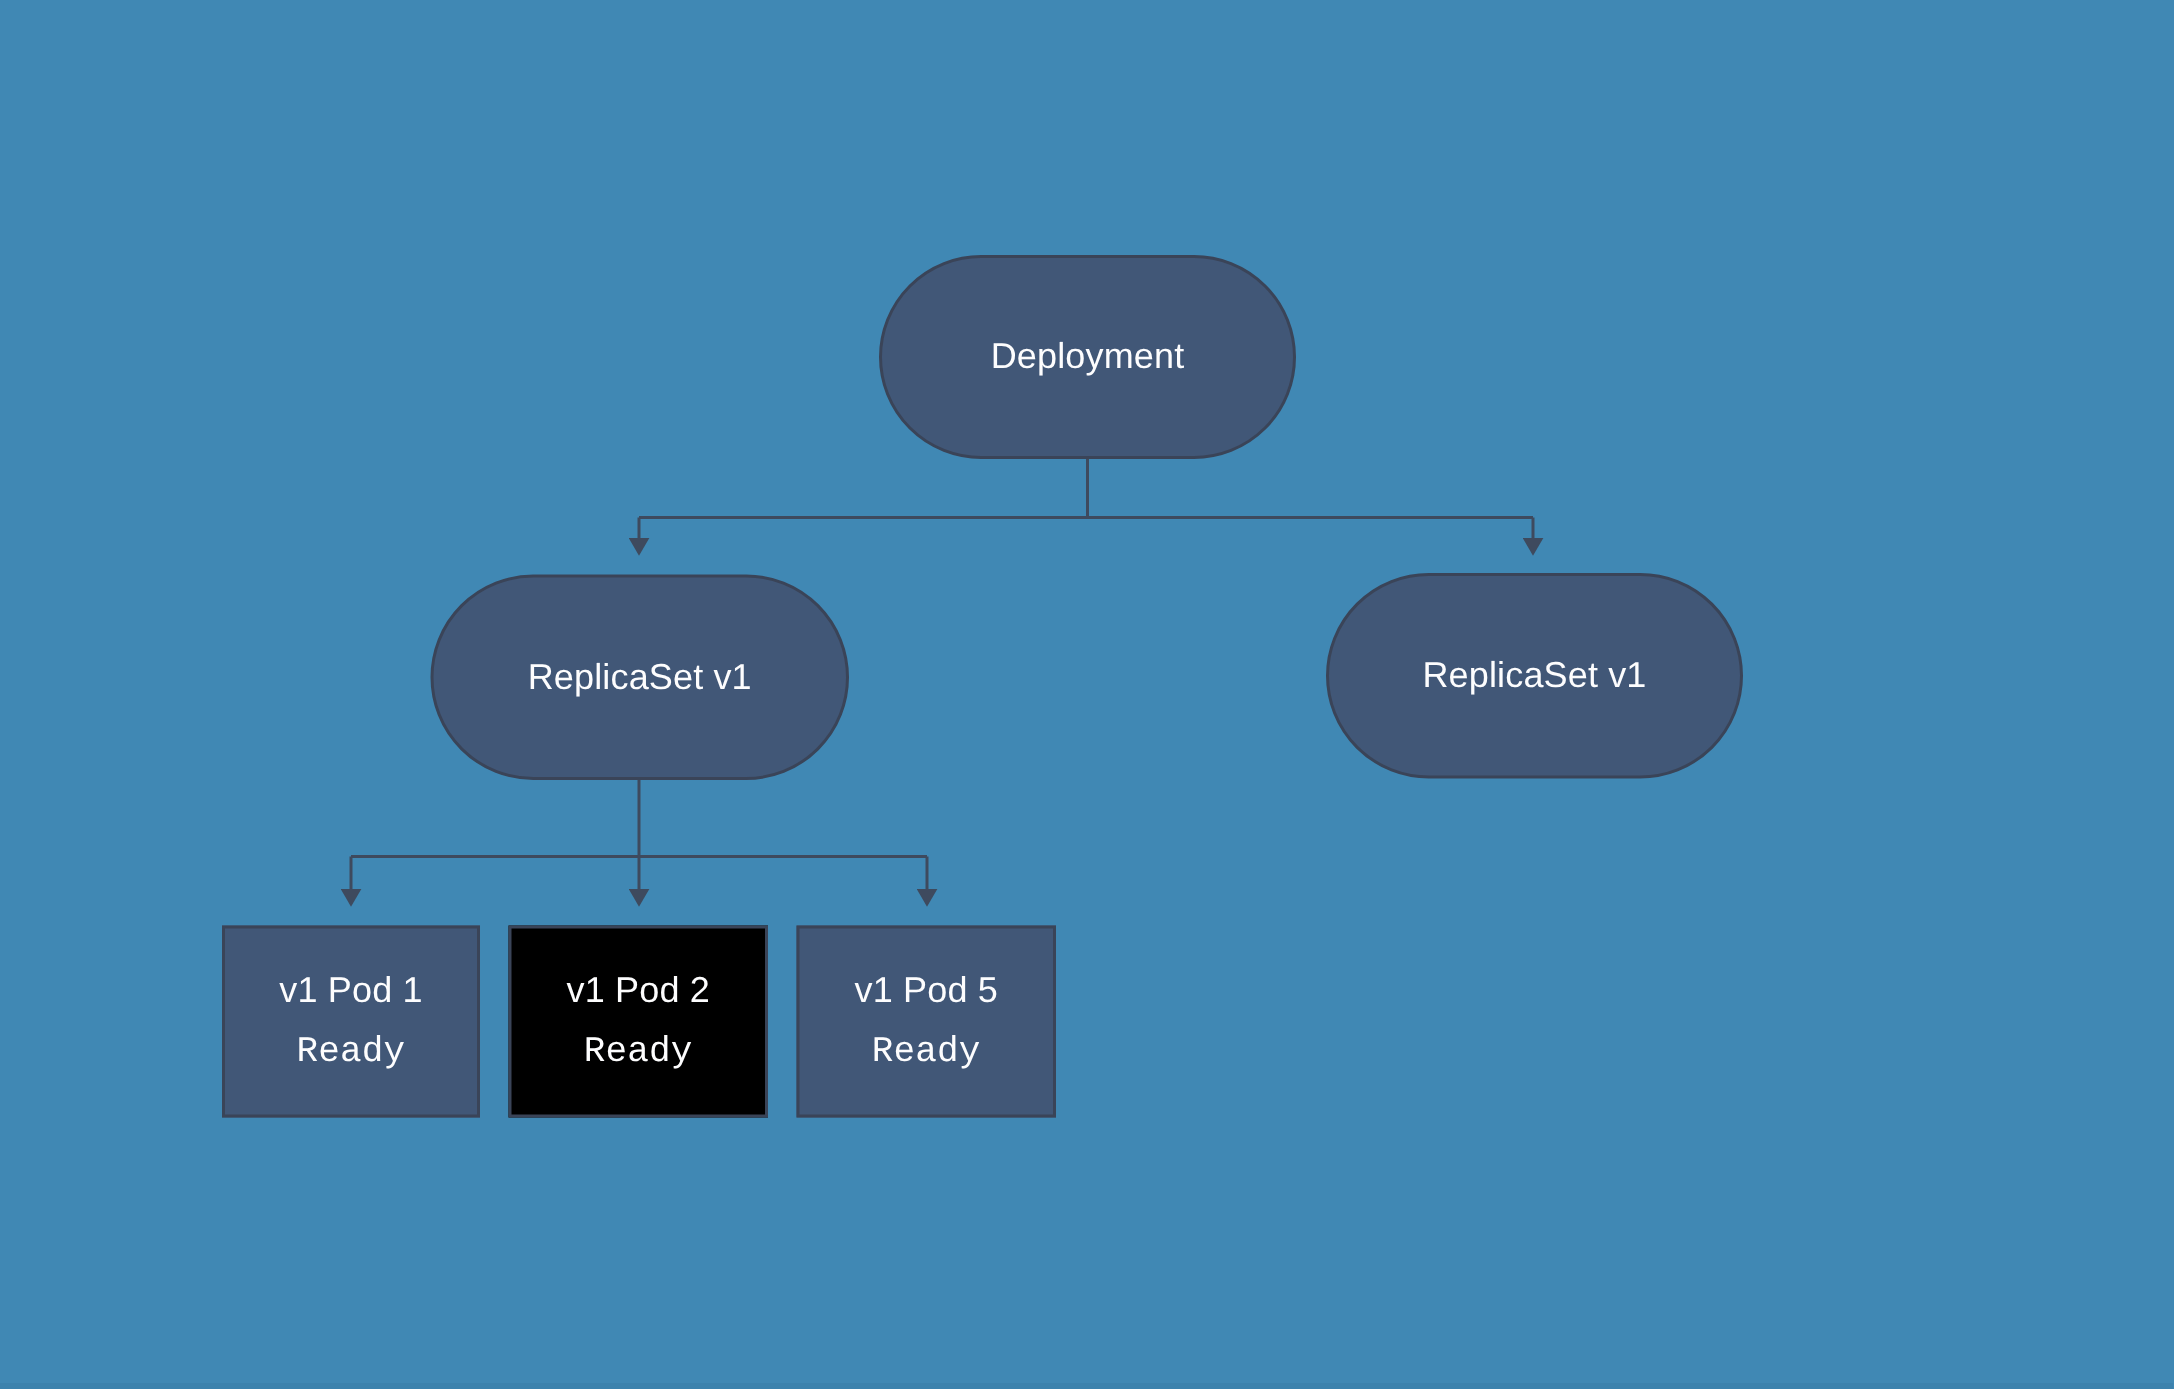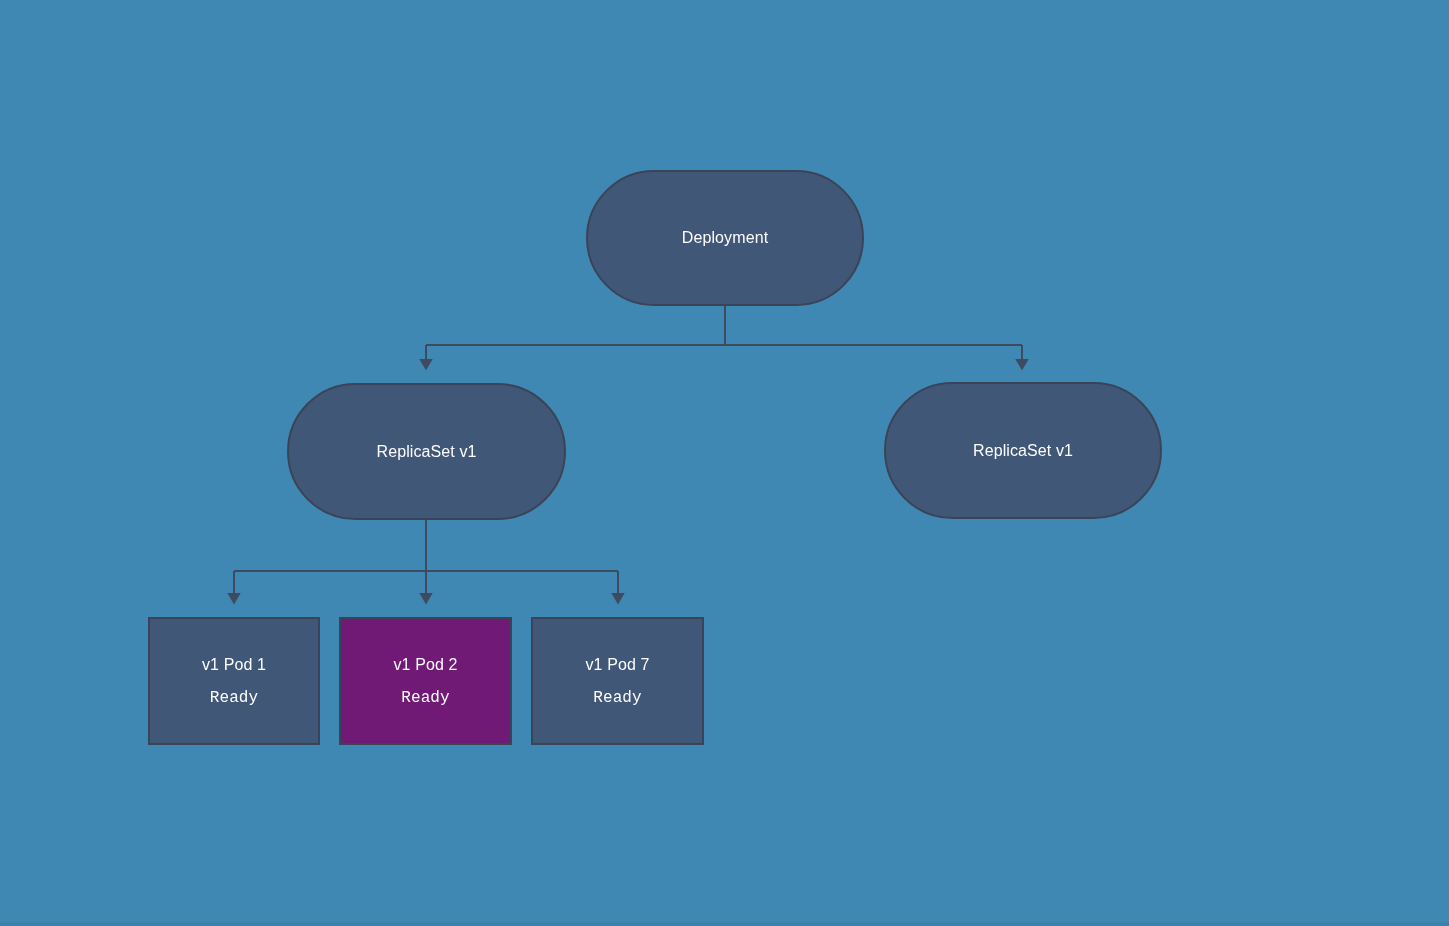--- a/index.html
+++ b/index.html
@@ -28,21 +28,21 @@
   .node {
     position: absolute;
     box-sizing: border-box;
     background: #415777;
     border: 2px solid #3a4458;
     display: flex;
     flex-direction: column;
     align-items: center;
     justify-content: center;
     color: #fdfdfe;
-    font-size: 16px;
+    font-size: 24px;
     line-height: 1.0;
     text-align: center;
     letter-spacing: 0.1px;
   }
   .node.pill {
     border-radius: 70px;
   }
   .node.rect {
     border-radius: 0px;
   }
@@ -93,24 +93,24 @@
 
   <div class="node pill" id="node-replicaset-right" style="left: 884px; top: 382px; width: 278px; height: 137px; background: rgb(65, 87, 119); border-color: rgb(58, 68, 88); color: rgb(253, 253, 254);">
     <span class="line1">ReplicaSet v1</span>
   </div>
 
   <div class="node rect" id="node-pod1" style="left: 148px; top: 617px; width: 172px; height: 128px; background: rgb(65, 87, 119); border-color: rgb(58, 68, 88); color: rgb(253, 253, 254);">
     <span class="line1">v1 Pod 1</span>
     <span class="line2">Ready</span>
   </div>
 
-  <div class="node rect" id="node-pod2" style="left: 339px; top: 617px; width: 173px; height: 128px; background: #701a75; border-color: rgb(58, 68, 88); color: rgb(253, 253, 254);">
+  <div class="node rect" id="node-pod2" style="left: 339px; top: 617px; width: 173px; height: 128px; background: #000000; border-color: rgb(58, 68, 88); color: rgb(253, 253, 254);">
     <span class="line1">v1 Pod 2</span>
     <span class="line2">Ready</span>
   </div>
 
   <div class="node rect" id="node-pod3" style="left: 531px; top: 617px; width: 173px; height: 128px; background: rgb(65, 87, 119); border-color: rgb(58, 68, 88); color: rgb(253, 253, 254);">
-    <span class="line1">v1 Pod 7</span>
+    <span class="line1">v1 Pod 5</span>
     <span class="line2">Ready</span>
   </div>
 
   <div class="bottom-strip"></div>
 </div>
 
 </body></html>

